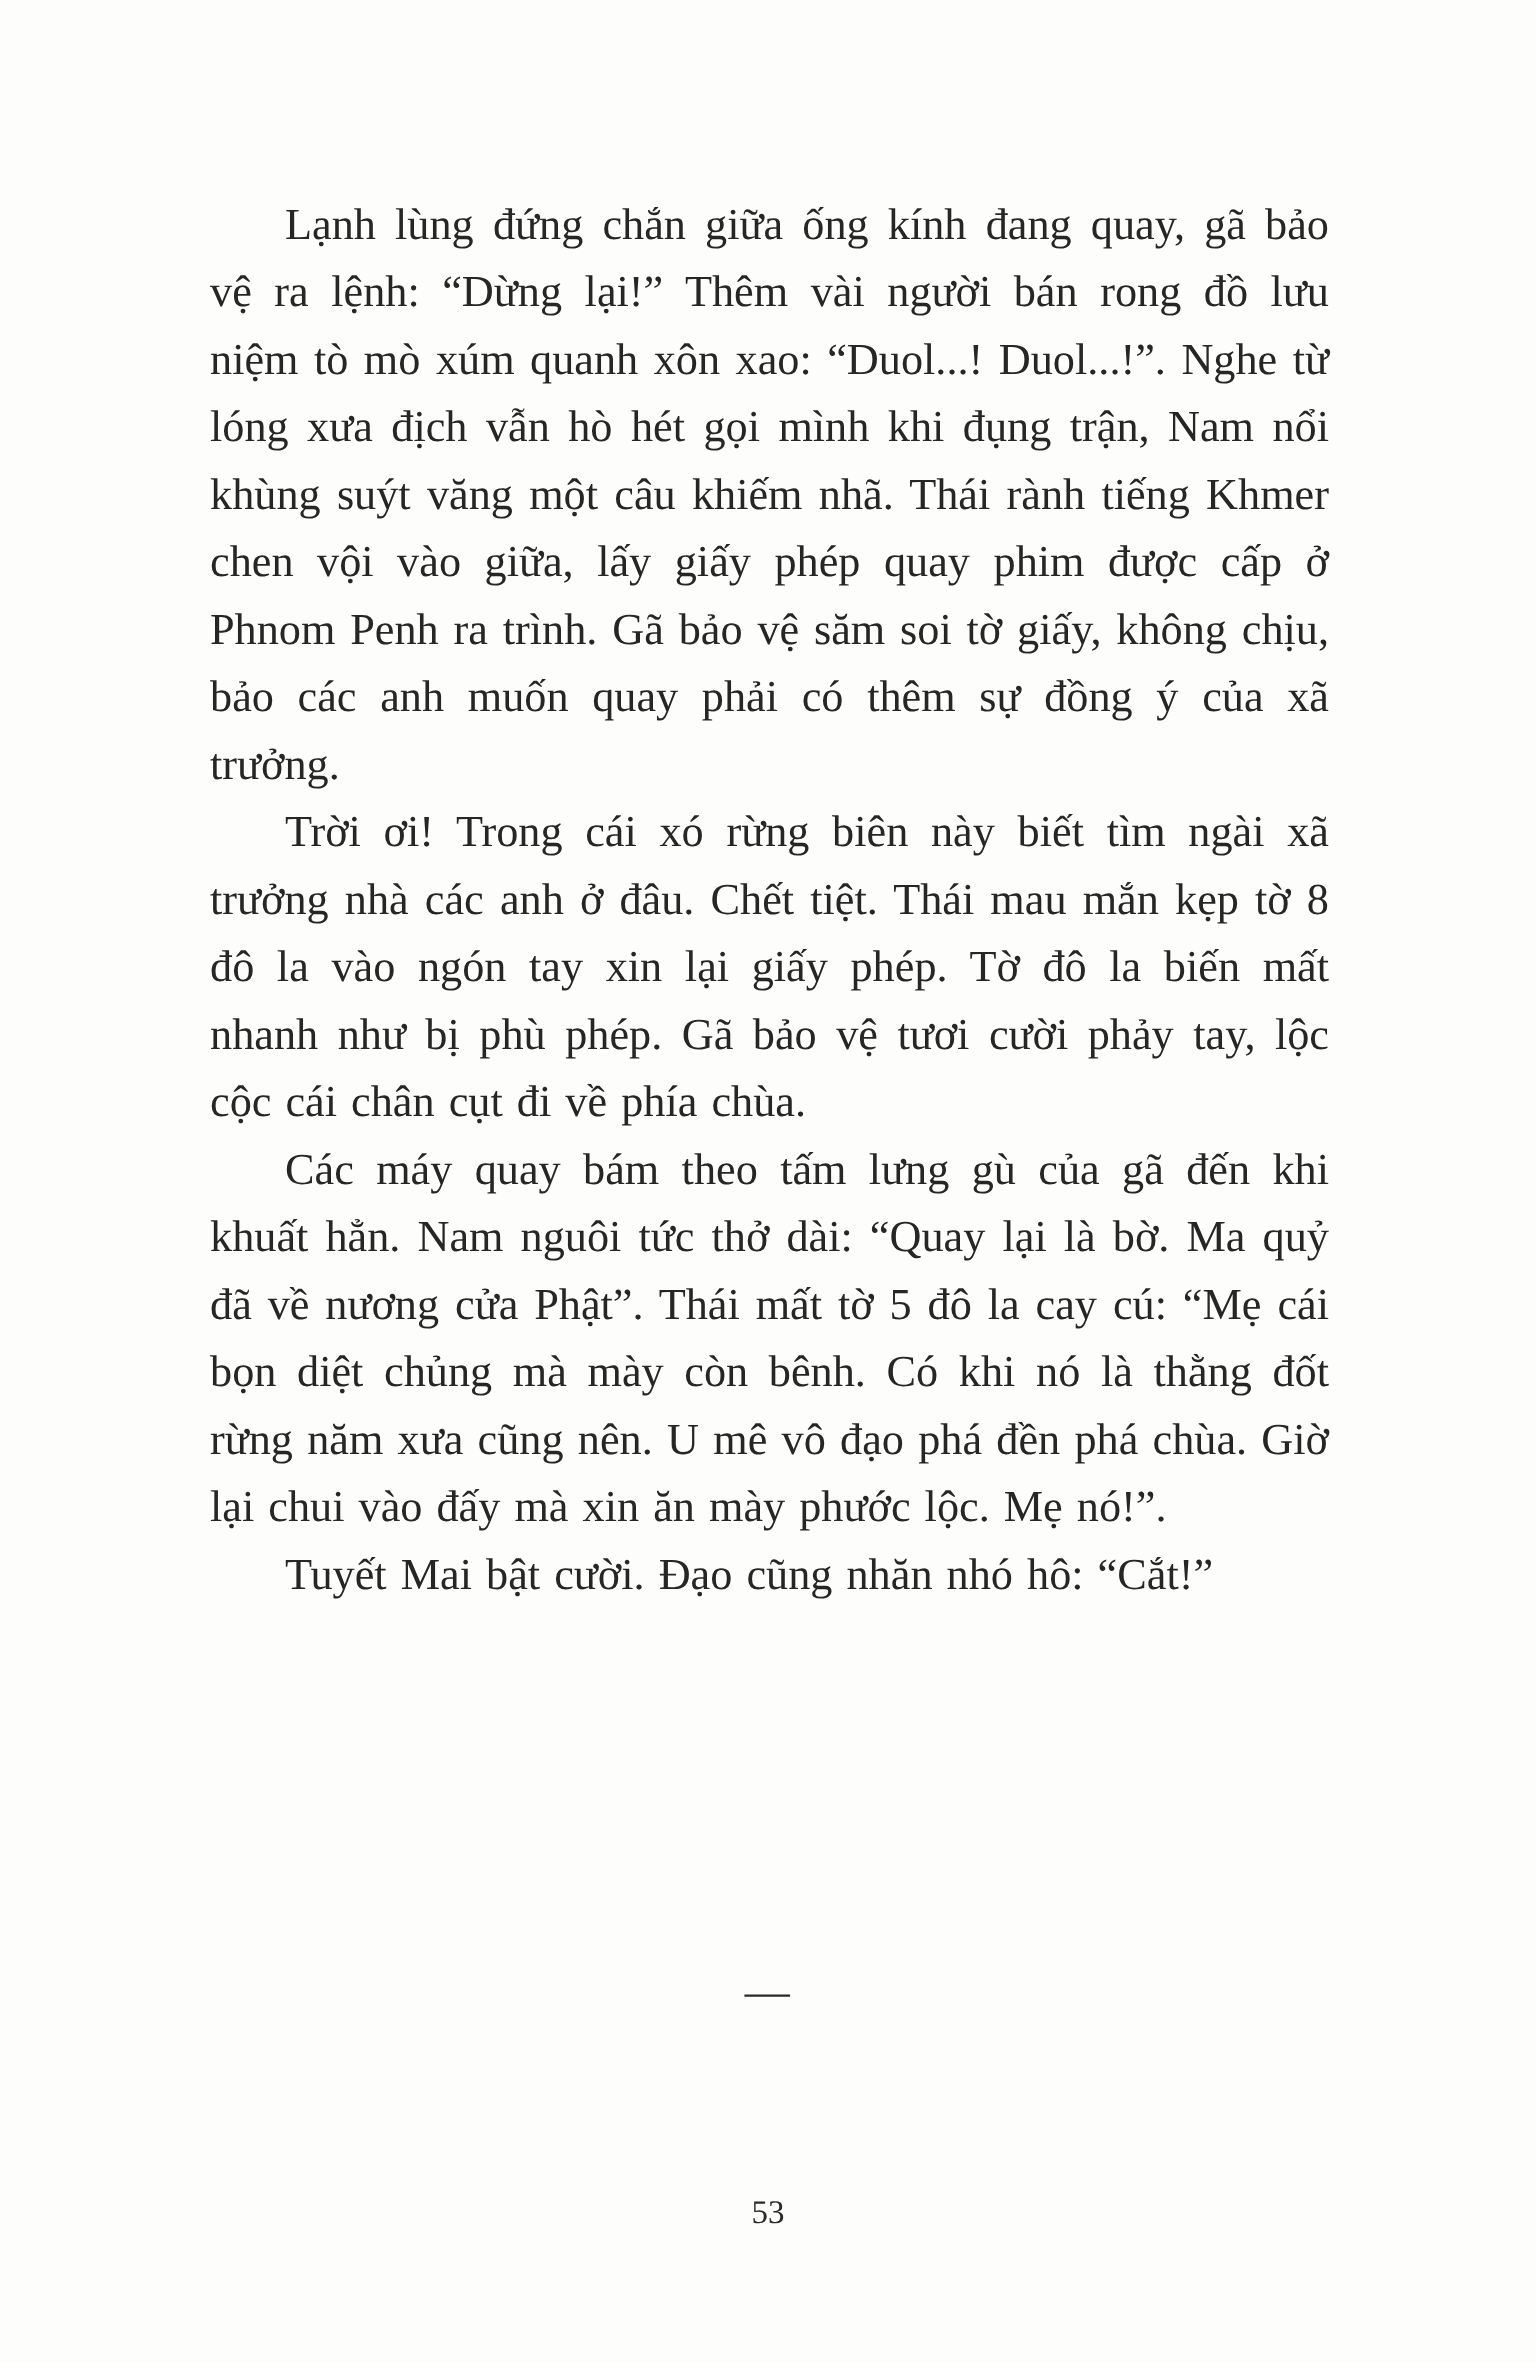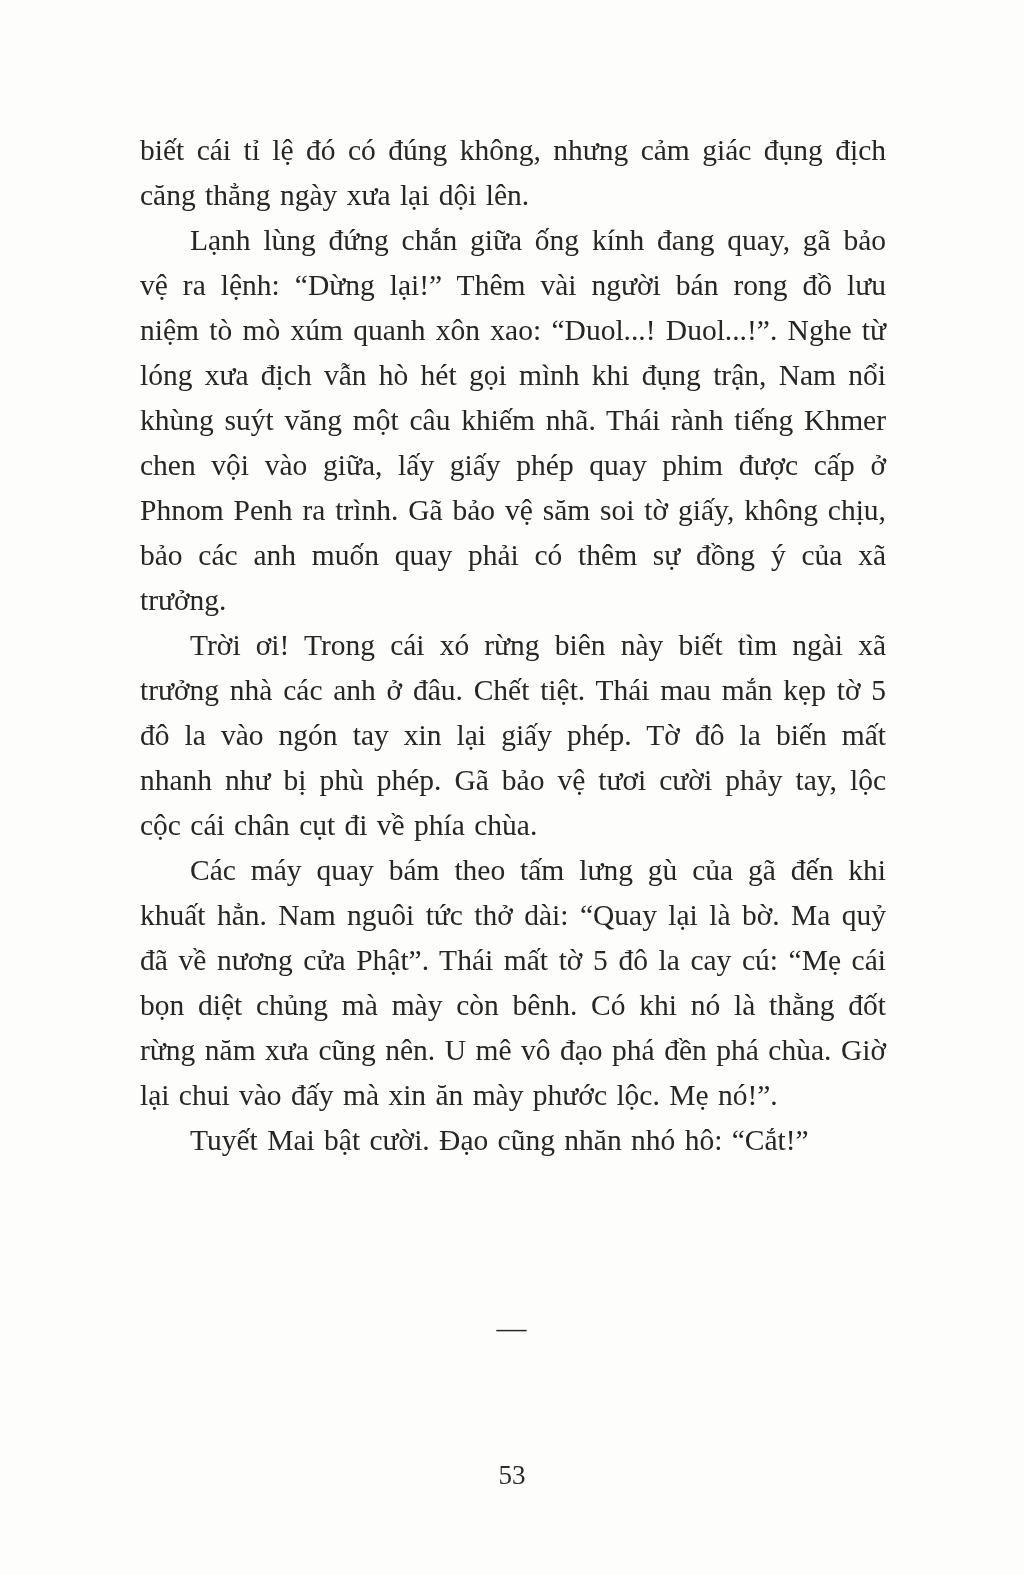--- a/index.html
+++ b/index.html
@@ -45,34 +45,33 @@
     line-height: 45px;
     color: #2a2a2a;
     letter-spacing: 1px;
   }
   .page-number {
     position: absolute;
     top: 1458px;
     left: 0;
     width: 1024px;
     text-align: center;
-    font-size: 27px;
+    font-size: 22px;
     line-height: 34px;
     color: #2a2a2a;
   }
 </style>
 </head>
 <body>
 
 <div class="page">
 
   <div class="text-block">
-    <p class="para continuation">biết cái tỉ lệ đó có đúng không, nhưng cảm giác đụng địch căng thẳng ngày xưa lại dội lên.</p>
     <p class="para">Lạnh lùng đứng chắn giữa ống kính đang quay, gã bảo vệ ra lệnh: “Dừng lại!” Thêm vài người bán rong đồ lưu niệm tò mò xúm quanh xôn xao: “Duol...! Duol...!”. Nghe từ lóng xưa địch vẫn hò hét gọi mình khi đụng trận, Nam nổi khùng suýt văng một câu khiếm nhã. Thái rành tiếng Khmer chen vội vào giữa, lấy giấy phép quay phim được cấp ở Phnom Penh ra trình. Gã bảo vệ săm soi tờ giấy, không chịu, bảo các anh muốn quay phải có thêm sự đồng ý của xã trưởng.</p>
-    <p class="para">Trời ơi! Trong cái xó rừng biên này biết tìm ngài xã trưởng nhà các anh ở đâu. Chết tiệt. Thái mau mắn kẹp tờ 5 đô la vào ngón tay xin lại giấy phép. Tờ đô la biến mất nhanh như bị phù phép. Gã bảo vệ tươi cười phảy tay, lộc cộc cái chân cụt đi về phía chùa.</p>
+    <p class="para">Trời ơi! Trong cái xó rừng biên này biết tìm ngài xã trưởng nhà các anh ở đâu. Chết tiệt. Thái mau mắn kẹp tờ 8 đô la vào ngón tay xin lại giấy phép. Tờ đô la biến mất nhanh như bị phù phép. Gã bảo vệ tươi cười phảy tay, lộc cộc cái chân cụt đi về phía chùa.</p>
     <p class="para">Các máy quay bám theo tấm lưng gù của gã đến khi khuất hẳn. Nam nguôi tức thở dài: “Quay lại là bờ. Ma quỷ đã về nương cửa Phật”. Thái mất tờ 5 đô la cay cú: “Mẹ cái bọn diệt chủng mà mày còn bênh. Có khi nó là thằng đốt rừng năm xưa cũng nên. U mê vô đạo phá đền phá chùa. Giờ lại chui vào đấy mà xin ăn mày phước lộc. Mẹ nó!”.</p>
     <p class="para">Tuyết Mai bật cười. Đạo cũng nhăn nhó hô: “Cắt!”</p>
   </div>
 
   <div class="separator">—</div>
 
   <div class="page-number">53</div>
 
 </div>
 

